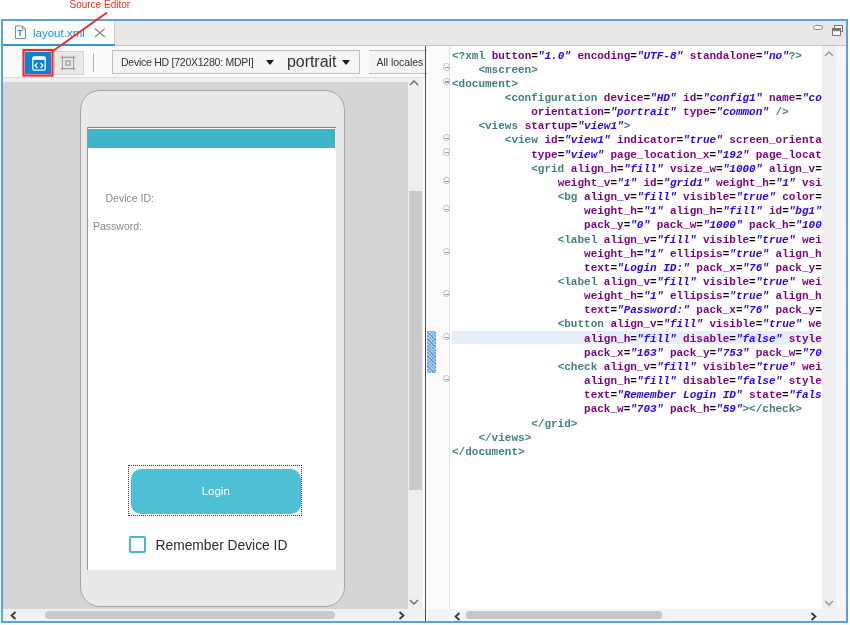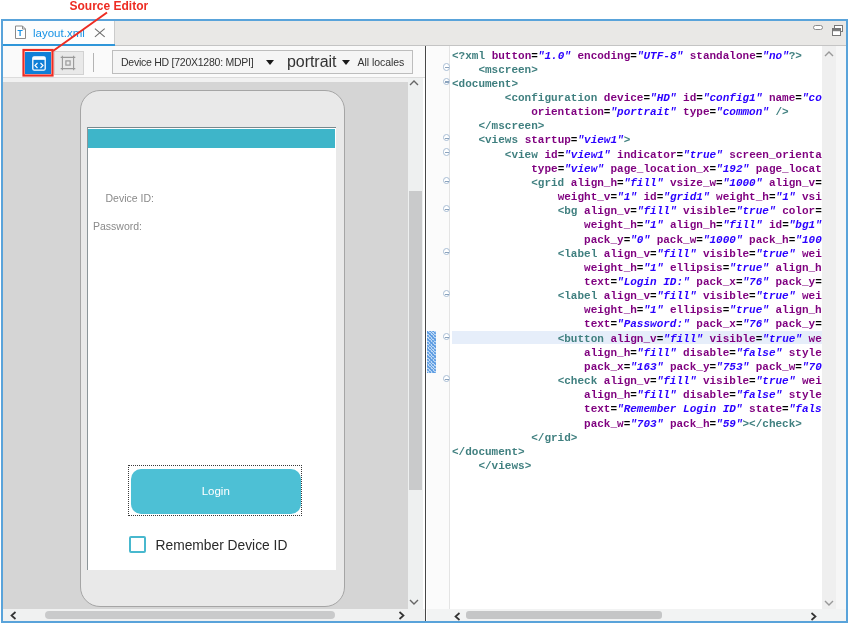--- a/index.html
+++ b/index.html
@@ -22,21 +22,21 @@
 
 
 #toolbar{left:3px;top:46px;width:422px;height:31.5px;background:#fafafa;border-bottom:1px solid #dcdcdc}
 #btn1{left:25px;top:52px;width:26px;height:21.6px;background:#0f7fd7}
 #btn2{left:54px;top:51px;width:29.5px;height:23.6px;background:#e9e9e9;border:1px solid #d2d2d2}
 #sep1{left:93px;top:53px;width:1.4px;height:19px;background:#b4b4b4}
 .combo{top:50px;height:24px;background:#f5f5f5;border:1px solid #bdbdbd;color:#333;
  font-size:10.5px;line-height:22px;letter-spacing:-0.05px;white-space:nowrap}
 #combo1{left:111.5px;width:170px;padding-left:8.5px;letter-spacing:-0.25px}
 #combo2{left:280.5px;width:79px;padding-left:6.5px;border-left:none;font-size:16px}
-#combo3{left:350px;width:62.5px;padding-left:7.5px;border-left:none}
+#combo3{left:369px;width:62.5px;padding-left:7.5px;border-left:none}
 .dar{width:0;height:0;border-left:4.5px solid transparent;border-right:4.5px solid transparent;border-top:5px solid #1a1a1a;top:60px}
 #dar1{left:265.5px}
 #dar2{left:341.5px}
 
 
 #canvas{left:3px;top:77.5px;width:404.5px;height:531px;background:#f1f1f1}
 #canvasg{left:3px;top:81.5px;width:404.5px;height:527px;background:#d5d5d5}
 #phone{left:79.5px;top:90px;width:265.5px;height:517px;background:#e9e9e9;border:1.5px solid #a5a5a5;border-radius:20px}
 #screen{left:86.5px;top:127px;width:249.5px;height:443px;background:#fff;border-top:1.5px solid #78898e;border-left:1.2px solid #8c9599}
 #tealbar{left:87.7px;top:128.5px;width:247.5px;height:19.5px;background:#3eb5c9}
@@ -75,21 +75,21 @@
 #code .e{color:#000;font-weight:bold}
 #code i{color:#2a00ff}
 
 
 #xvsb{left:822px;top:46px;width:13.5px;height:563px;background:#efefef}
 #xvmargin{left:835.5px;top:46px;width:10.5px;height:563px;background:#f6f6f6}
 #xhsb{left:426.8px;top:609px;width:419.2px;height:11.8px;background:#f2f3f3}
 #xhthumb{left:466px;top:610.8px;width:196px;height:8px;background:#c5c6c7;border-radius:3px}
 
 
-#anno-text{left:69.5px;top:-1px;font-size:12px;color:#ed2c23;font-weight:700}
+#anno-text{left:69.5px;top:-1px;font-size:10px;color:#ed2c23;font-weight:400}
 </style></head>
 <body>
 <div id="root">
 
 <div class="abs" id="strip"></div>
 <div class="abs" id="tab"></div>
 <div class="abs" id="tabtext">layout.xml</div>
 <svg class="abs" style="left:14px;top:25px" width="13" height="15" viewBox="0 0 13 15">
  <path d="M1.5 1 L8.5 1 L11.5 4 L11.5 13.5 L1.5 13.5 Z" fill="#fff" stroke="#8a8a8a" stroke-width="1"></path>
  <path d="M8.5 1 L8.5 4 L11.5 4" fill="none" stroke="#8a8a8a" stroke-width="1"></path>
@@ -163,21 +163,20 @@
 <div class="abs" id="xmlpanel"></div>
 <div class="abs" id="ruler"></div>
 <div class="abs" id="hatch"></div>
 <div class="abs" id="hl"></div>
 <div class="abs" id="code">
       <div class="cl"><span class="t">&lt;?xml</span> <span class="a">button</span><b class="e">=</b><i>"1.0"</i> <span class="a">encoding</span><b class="e">=</b><i>"UTF-8"</i> <span class="a">standalone</span><b class="e">=</b><i>"no"</i><span class="t">?&gt;</span></div>
       <div class="cl">    <span class="t">&lt;mscreen</span><span class="t">&gt;</span></div>
       <div class="cl"><span class="t">&lt;document</span><span class="t">&gt;</span></div>
       <div class="cl">        <span class="t">&lt;configuration</span> <span class="a">device</span><b class="e">=</b><i>"HD"</i> <span class="a">id</span><b class="e">=</b><i>"config1"</i> <span class="a">name</span><b class="e">=</b><i>"config1"</i></div>
       <div class="cl">            <span class="a">orientation</span><b class="e">=</b><i>"portrait"</i> <span class="a">type</span><b class="e">=</b><i>"common"</i> <span class="t">/&gt;</span></div>
-      <div class="cl">    <span class="t">&lt;/mscreen</span><span class="t">&gt;</span></div>
       <div class="cl">    <span class="t">&lt;views</span> <span class="a">startup</span><b class="e">=</b><i>"view1"</i><span class="t">&gt;</span></div>
       <div class="cl">        <span class="t">&lt;view</span> <span class="a">id</span><b class="e">=</b><i>"view1"</i> <span class="a">indicator</span><b class="e">=</b><i>"true"</i> <span class="a">screen_orientation</span></div>
       <div class="cl">            <span class="a">type</span><b class="e">=</b><i>"view"</i> <span class="a">page_location_x</span><b class="e">=</b><i>"192"</i> <span class="a">page_location_y</span></div>
       <div class="cl">            <span class="t">&lt;grid</span> <span class="a">align_h</span><b class="e">=</b><i>"fill"</i> <span class="a">vsize_w</span><b class="e">=</b><i>"1000"</i> <span class="a">align_v</span><b class="e">=</b><i>"fill"</i></div>
       <div class="cl">                <span class="a">weight_v</span><b class="e">=</b><i>"1"</i> <span class="a">id</span><b class="e">=</b><i>"grid1"</i> <span class="a">weight_h</span><b class="e">=</b><i>"1"</i> <span class="a">vsize_h</span></div>
       <div class="cl">                <span class="t">&lt;bg</span> <span class="a">align_v</span><b class="e">=</b><i>"fill"</i> <span class="a">visible</span><b class="e">=</b><i>"true"</i> <span class="a">color</span><b class="e">=</b><i>"#FFFFFF"</i></div>
       <div class="cl">                    <span class="a">weight_h</span><b class="e">=</b><i>"1"</i> <span class="a">align_h</span><b class="e">=</b><i>"fill"</i> <span class="a">id</span><b class="e">=</b><i>"bg1"</i> </div>
       <div class="cl">                    <span class="a">pack_y</span><b class="e">=</b><i>"0"</i> <span class="a">pack_w</span><b class="e">=</b><i>"1000"</i> <span class="a">pack_h</span><b class="e">=</b><i>"1000"</i></div>
       <div class="cl">                <span class="t">&lt;label</span> <span class="a">align_v</span><b class="e">=</b><i>"fill"</i> <span class="a">visible</span><b class="e">=</b><i>"true"</i> <span class="a">weight_v</span></div>
       <div class="cl">                    <span class="a">weight_h</span><b class="e">=</b><i>"1"</i> <span class="a">ellipsis</span><b class="e">=</b><i>"true"</i> <span class="a">align_h</span><b class="e">=</b></div>
@@ -186,22 +185,22 @@
       <div class="cl">                    <span class="a">weight_h</span><b class="e">=</b><i>"1"</i> <span class="a">ellipsis</span><b class="e">=</b><i>"true"</i> <span class="a">align_h</span><b class="e">=</b></div>
       <div class="cl">                    <span class="a">text</span><b class="e">=</b><i>"Password:"</i> <span class="a">pack_x</span><b class="e">=</b><i>"76"</i> <span class="a">pack_y</span><b class="e">=</b><i>"300"</i> </div>
       <div class="cl">                <span class="t">&lt;button</span> <span class="a">align_v</span><b class="e">=</b><i>"fill"</i> <span class="a">visible</span><b class="e">=</b><i>"true"</i> <span class="a">weight_v</span></div>
       <div class="cl">                    <span class="a">align_h</span><b class="e">=</b><i>"fill"</i> <span class="a">disable</span><b class="e">=</b><i>"false"</i> <span class="a">style</span><b class="e">=</b></div>
       <div class="cl">                    <span class="a">pack_x</span><b class="e">=</b><i>"163"</i> <span class="a">pack_y</span><b class="e">=</b><i>"753"</i> <span class="a">pack_w</span><b class="e">=</b><i>"703"</i> </div>
       <div class="cl">                <span class="t">&lt;check</span> <span class="a">align_v</span><b class="e">=</b><i>"fill"</i> <span class="a">visible</span><b class="e">=</b><i>"true"</i> <span class="a">weight_v</span></div>
       <div class="cl">                    <span class="a">align_h</span><b class="e">=</b><i>"fill"</i> <span class="a">disable</span><b class="e">=</b><i>"false"</i> <span class="a">style</span><b class="e">=</b></div>
       <div class="cl">                    <span class="a">text</span><b class="e">=</b><i>"Remember Login ID"</i> <span class="a">state</span><b class="e">=</b><i>"false"</i></div>
       <div class="cl">                    <span class="a">pack_w</span><b class="e">=</b><i>"703"</i> <span class="a">pack_h</span><b class="e">=</b><i>"59"</i><span class="t">&gt;</span><span class="t">&lt;/check</span><span class="t">&gt;</span></div>
       <div class="cl">            <span class="t">&lt;/grid</span><span class="t">&gt;</span></div>
+      <div class="cl">    <span class="t">&lt;/views</span><span class="t">&gt;</span></div>
       <div class="cl"><span class="t">&lt;/document</span><span class="t">&gt;</span></div>
-      <div class="cl">    <span class="t">&lt;/views</span><span class="t">&gt;</span></div>
     </div>
 <div class="fold" style="top:63.42px"></div>
 <div class="fold" style="top:77.59px"></div>
 <div class="fold" style="top:134.27px"></div>
 <div class="fold" style="top:148.44px"></div>
 <div class="fold" style="top:176.78px"></div>
 <div class="fold" style="top:205.12px"></div>
 <div class="fold" style="top:247.63px"></div>
 <div class="fold" style="top:290.14px"></div>
 <div class="fold" style="top:332.65px"></div>

